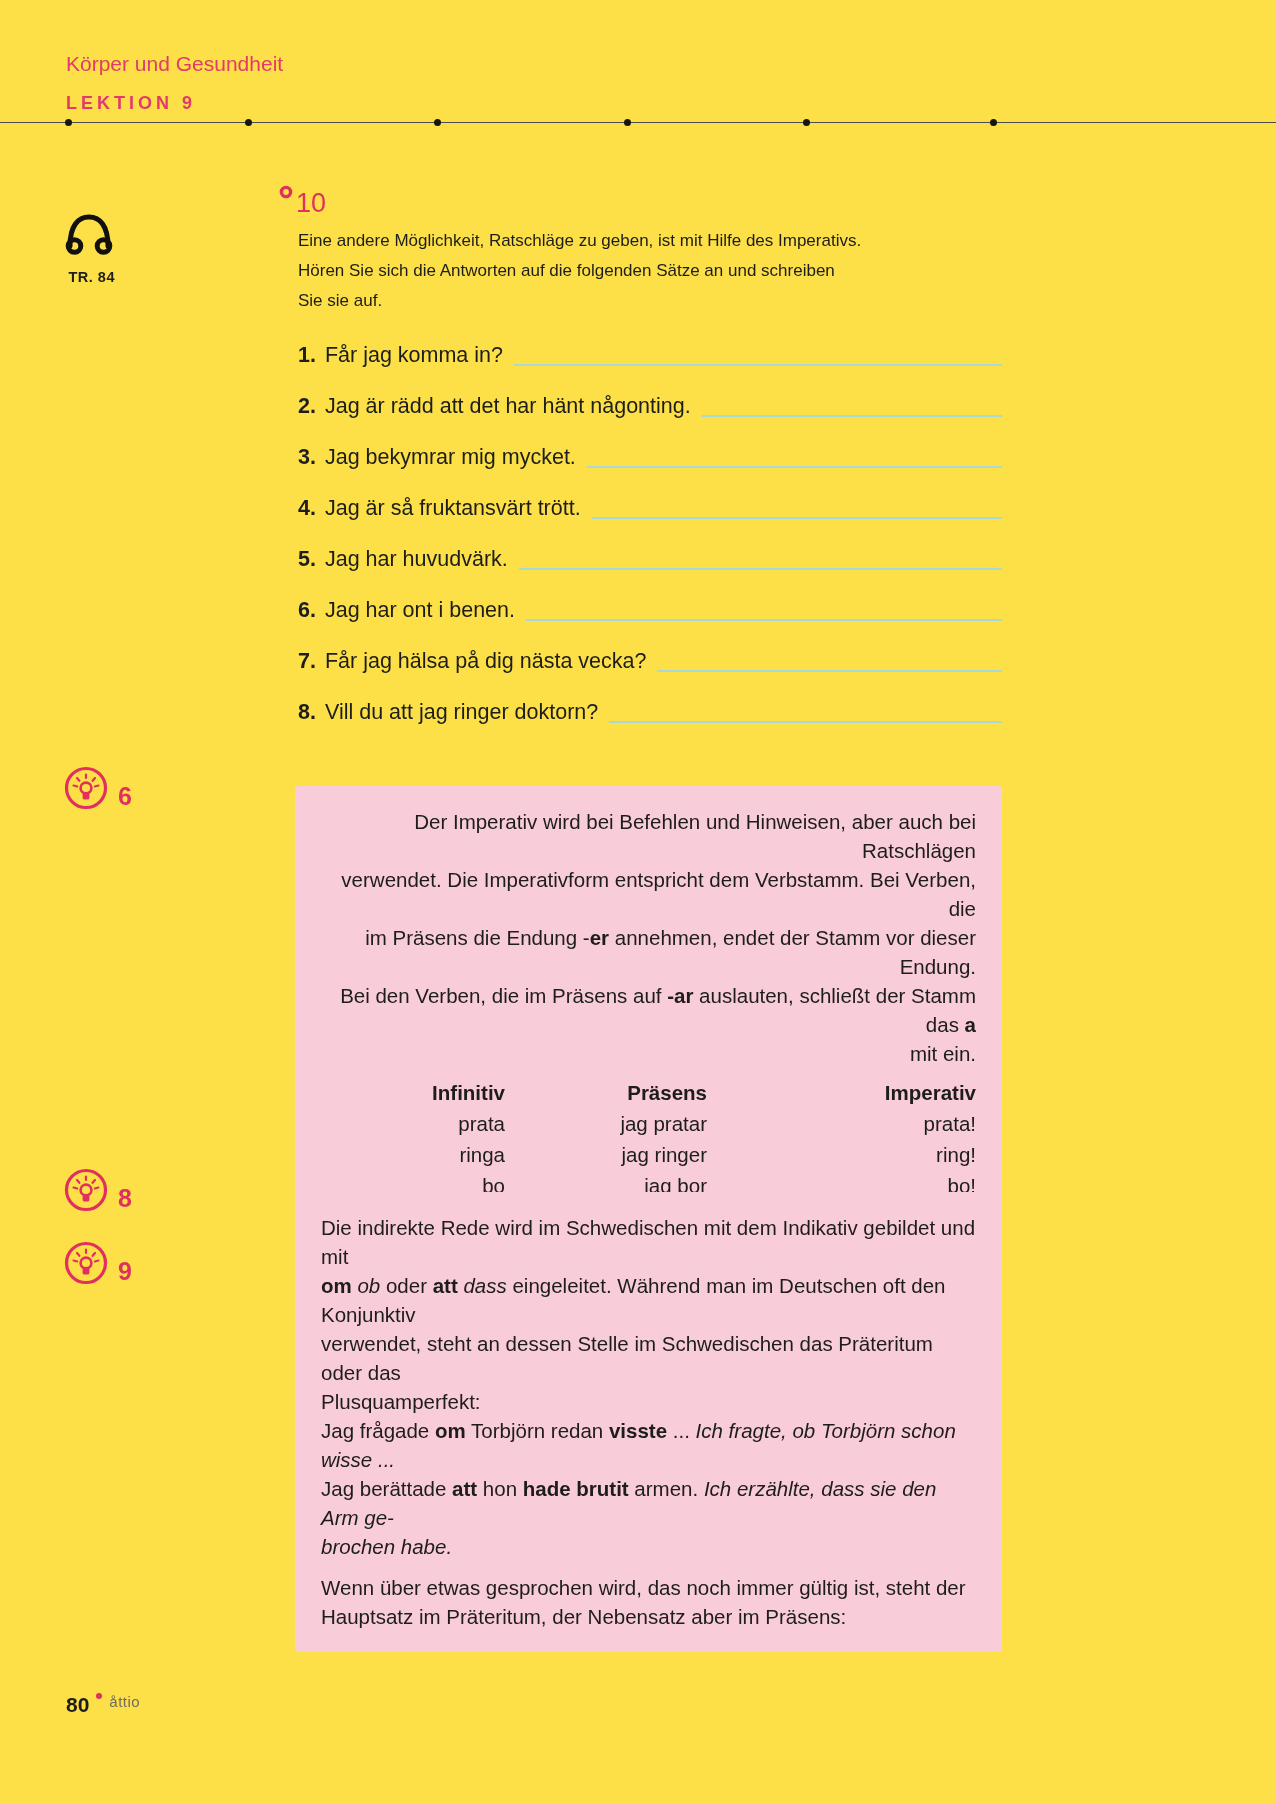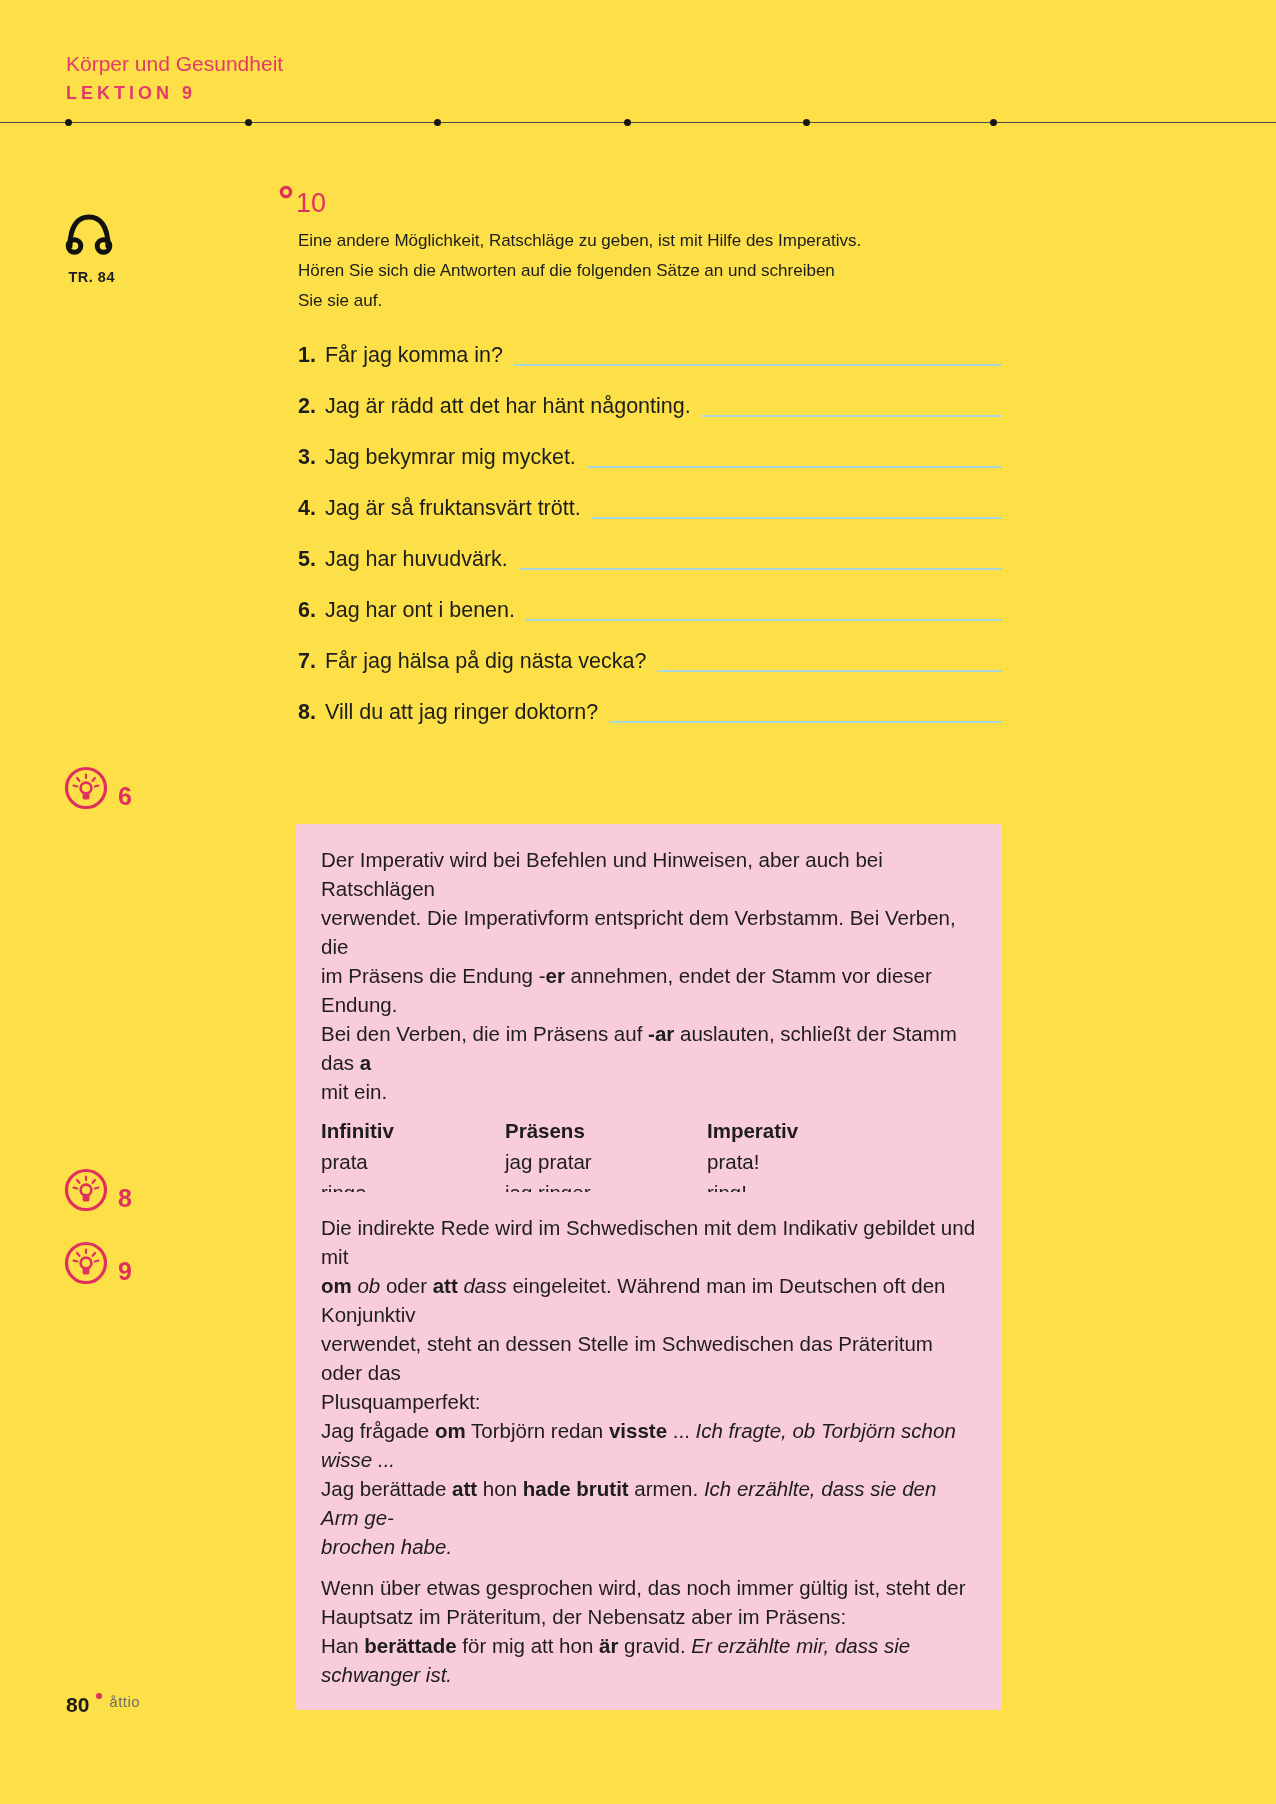--- a/index.html
+++ b/index.html
@@ -10,21 +10,21 @@
     font-family:"Liberation Sans","DejaVu Sans",sans-serif;
     color:#1d1d1b;
     overflow:hidden;
   }
   .b { font-weight:bold; }
   .i { font-style:italic; }
 
   
   .header { position:absolute; left:66px; top:52px; }
   .header .category { color:#e23a6a; font-size:21px; font-weight:500; }
-  .header .lesson   { color:#e23a6a; font-size:18px; font-weight:bold; letter-spacing:4px; margin-top:7px; }
+  .header .lesson   { color:#e23a6a; font-size:18px; font-weight:bold; letter-spacing:4px; margin-top:17px; }
 
   .divider { position:absolute; left:0; top:122px; width:1276px; border-top:1.5px solid #4f4b49; }
   .divider-dot { position:absolute; top:-4px; width:7px; height:7px; border-radius:50%; background:#171512; }
 
   
   .audio-badge { position:absolute; left:63px; top:210px; display:flex; align-items:flex-end; gap:7px;flex-direction:column; }
   .audio-track { font-size:14.5px; font-weight:bold; letter-spacing:0.5px; padding-bottom:3px; }
 
   
   .exercise-marker { position:absolute; left:279px; top:185px; }
@@ -43,21 +43,21 @@
   .tip-badge { position:absolute; left:63px; display:flex; align-items:center; gap:9px; }
   .tip-num { color:#e0305f; font-size:25px; font-weight:bold; transform:translateY(6px); }
 
   
   .gbox {
     position:absolute; left:295px; width:707px;
     background:#f8cdd9; border-radius:3px;
     padding:21px 26px; box-sizing:border-box;
     font-size:20.5px; line-height:29px;
   }
-  .gbox-1 { top:824px; }
+  .gbox-1 { top:786px;text-align:right; }
   .gbox-2 { top:1192px; }
   .gtable { display:grid; grid-template-columns:184px 202px 1fr; margin-top:9px; line-height:31px; }
   .gtable .hdr { font-weight:bold; }
   .gnote { margin-top:12px; }
   .gpara2 { margin-top:12px; }
 
   
   .footer { position:absolute; left:66px; top:1693px; display:flex; gap:7px; }
   .page-num { font-size:21px; font-weight:bold; color:#1d1d1b; }
   .footer-dot { width:6px; height:6px; border-radius:50%; background:#e0305f; }
@@ -235,21 +235,20 @@
         <div class="rich-line"><span class="b">om</span><span> </span><span class="i">ob</span><span> oder </span><span class="b">att</span><span> </span><span class="i">dass</span><span> eingeleitet. Während man im Deutschen oft den Konjunktiv</span></div>
         <div class="rich-line"><span>verwendet, steht an dessen Stelle im Schwedischen das Präteritum oder das</span></div>
         <div class="rich-line"><span>Plusquamperfekt:</span></div>
         <div class="rich-line"><span>Jag frågade </span><span class="b">om</span><span> Torbjörn redan </span><span class="b">visste</span><span> ... </span><span class="i">Ich fragte, ob Torbjörn schon wisse ...</span></div>
         <div class="rich-line"><span>Jag berättade </span><span class="b">att</span><span> hon </span><span class="b">hade brutit</span><span> armen. </span><span class="i">Ich erzählte, dass sie den Arm ge-</span></div>
         <div class="rich-line"><span class="i">brochen habe.</span></div>
       </div>
     <div class="gpara2">
         <div class="rich-line"><span>Wenn über etwas gesprochen wird, das noch immer gültig ist, steht der</span></div>
         <div class="rich-line"><span>Hauptsatz im Präteritum, der Nebensatz aber im Präsens:</span></div>
-        <div class="rich-line"><span>Han </span><span class="b">berättade</span><span> för mig att hon </span><span class="b">är</span><span> gravid. </span><span class="i">Er erzählte mir, dass sie schwanger ist.</span></div>
       </div>
   </div>
 
   <div class="footer">
     <span class="page-num">80</span>
     <span class="footer-dot"></span>
     <span class="page-word">åttio</span>
   </div>
 
 </div>

